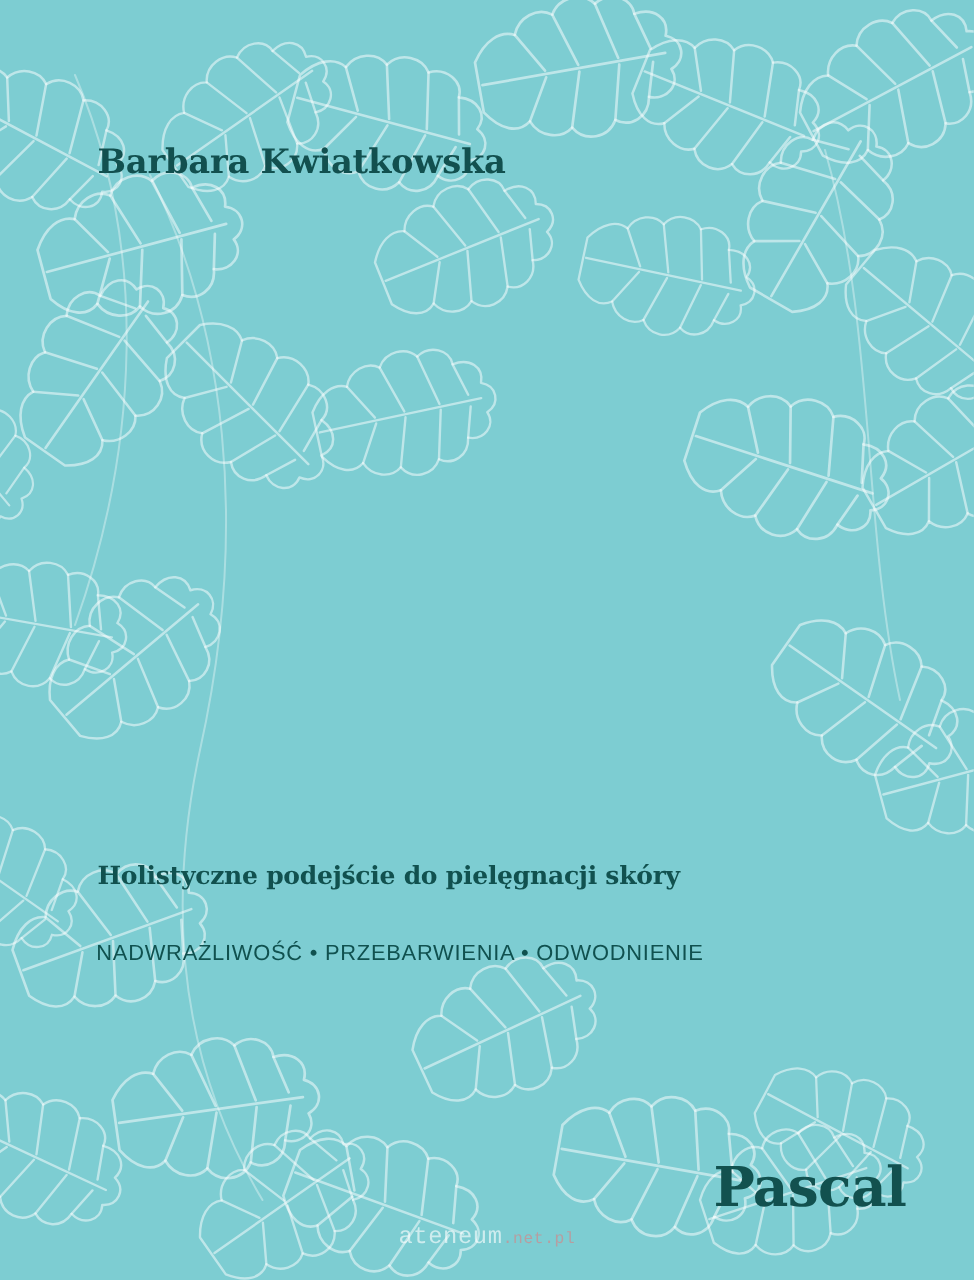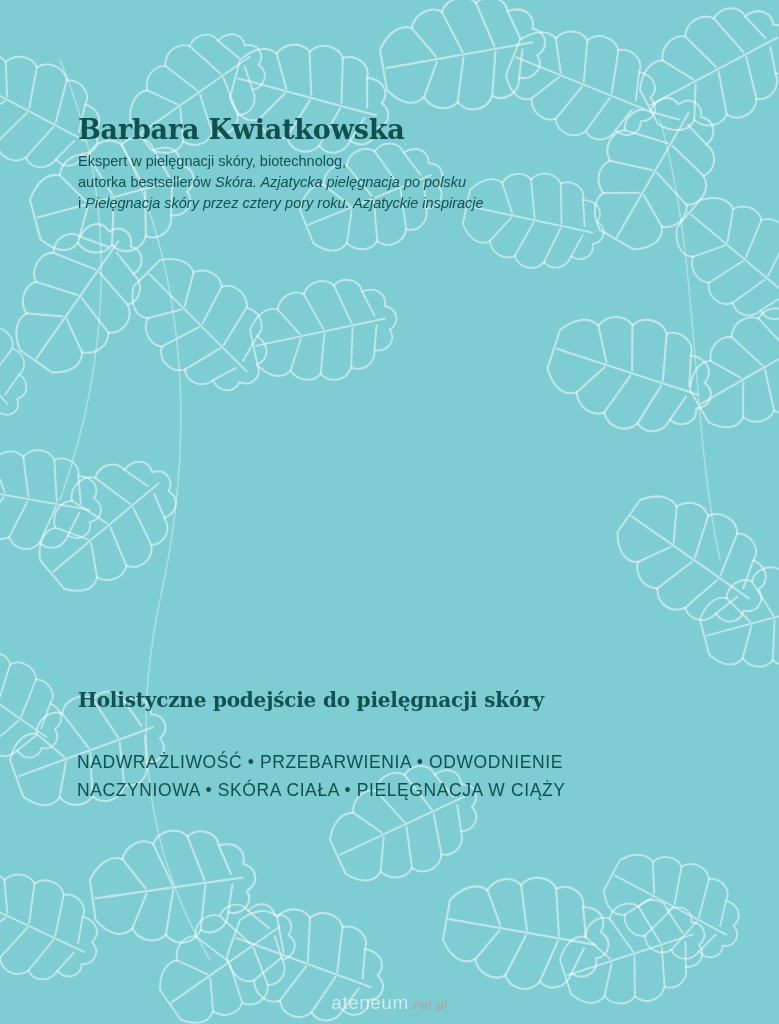--- a/index.html
+++ b/index.html
@@ -118,22 +118,22 @@
     font-size: 44px;
     color: #12514f;
     letter-spacing: -0.5px;
   }
 
   
   .watermark {
     position: absolute;
     left: 50%;
     transform: translateX(-50%);
-    bottom: 10px;
-    font-family: Liberation Sans, sans-serif;
+    bottom: 24px;
+    font-family: Liberation Mono, monospace;
     font-size: 19px;
     color: rgba(255,255,255,0.62);
     letter-spacing: 0.5px;
     white-space: nowrap;
   }
   .watermark .suffix {
     font-size: 13px;
     color: rgba(230,120,120,0.55);
   }
 </style>
@@ -295,33 +295,28 @@
           <path d="M120,140 C 180,260 200,420 160,600 C 130,740 150,860 210,960"></path>
           <path d="M660,120 C 700,260 690,420 720,560"></path>
           <path d="M60,60 C 120,200 110,360 60,500"></path>
         </g>
       </g>
     </svg>
   </div>
 
   <div class="author-block">
     <h1 class="author-name">Barbara Kwiatkowska</h1>
-    <p class="author-desc">
-      <span>Ekspert w pielęgnacji skóry, biotechnolog,</span><br>
-      <span>autorka bestsellerów </span><span class="ital">Skóra. Azjatycka pielęgnacja po polsku</span><br>
-      <span>i </span><span class="ital">Pielęgnacja skóry przez cztery pory roku. Azjatyckie inspiracje</span>
-    </p>
   </div>
 
 
   <div class="subtitle">Holistyczne podejście do pielęgnacji skóry</div>
 
   <div class="topics">
     <div>NADWRAŻLIWOŚĆ • PRZEBARWIENIA • ODWODNIENIE</div>
-    <div>NACZYNIOWA • SKÓRA CIAŁA • PIELĘGNACJA W CIĄŻY</div>
   </div>
 
+  <div class="publisher">Pascal</div>
 
   <div class="watermark">
     <span>ateneum</span><span class="suffix">.net.pl</span>
   </div>
 
 </div>
 
 </body></html>

